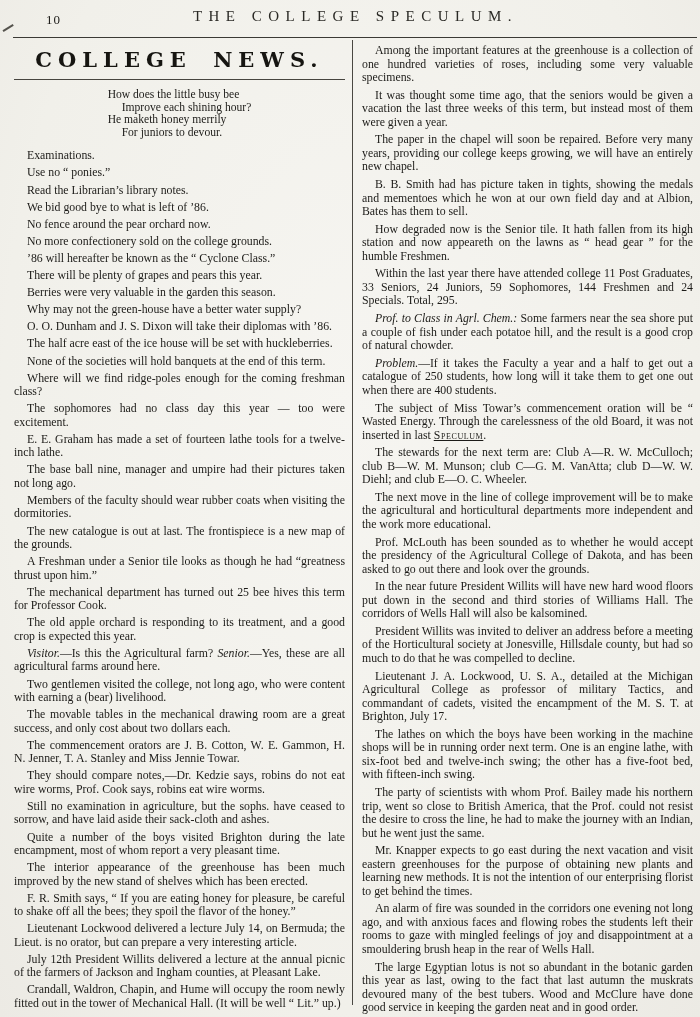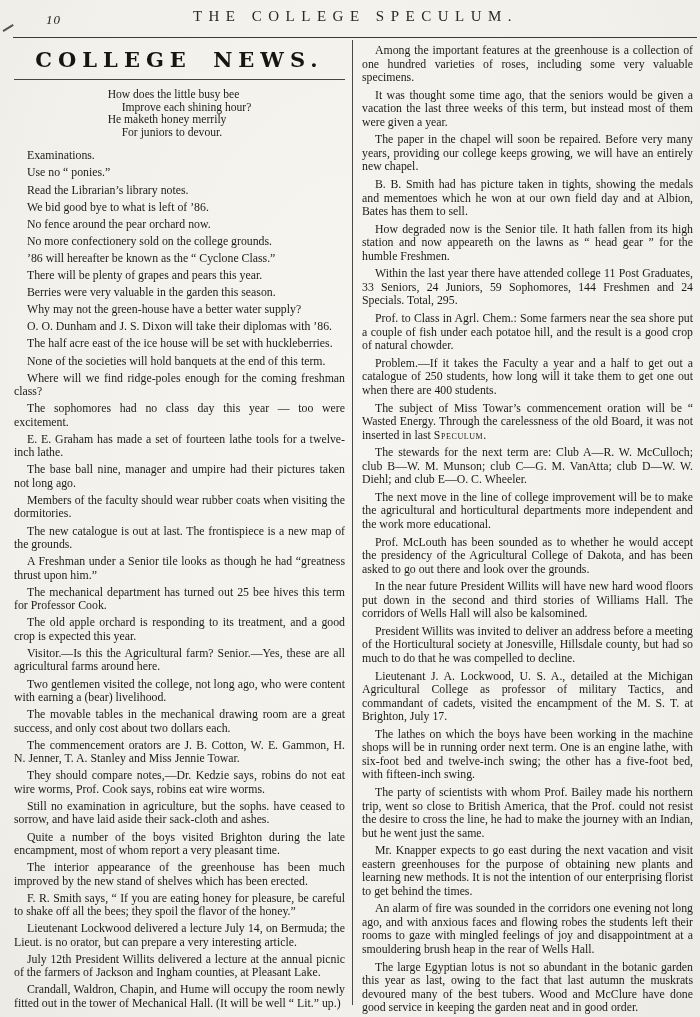--- a/index.html
+++ b/index.html
@@ -12,21 +12,20 @@
     background-image: radial-gradient(ellipse at 50% 40%, #f6f5f1 0%, #f1f0ea 70%, #eceae4 100%);
     color: #1c1b18;
     font-family: "Liberation Serif", serif;
     overflow: hidden;
   }
   .pagenum {
     position: absolute;
     left: 46px; top: 12px;
     font-size: 13px;
     letter-spacing: 1px;
-    font-style: italic;
   }
   .corner-mark {
     position: absolute;
     left: 2px; top: 27px;
     width: 12px; height: 1.5px;
     background: #55534d;
     transform: rotate(-32deg);
   }
   .masthead {
     position: absolute;
@@ -73,22 +72,22 @@
   .poem-line.indent { padding-left: 14px; }
 
   .items p.item {
     margin: 0 0 3.6px 0;
     font-size: 11.8px;
     line-height: 13.5px;
     text-align: justify;
     text-indent: 13px;
   }
   .col.right .items p.item { margin-bottom: 4.2px; }
-  .seg-i  { }
-  .seg-sc { font-variant: small-caps; letter-spacing: 0.6px; }
+  .seg-i  { font-style: italic; }
+  .seg-sc { font-variant: small-caps; letter-spacing: 0.6px; text-decoration: underline; }
 </style>
 </head>
 <body>
 
 <div class="page">
   <span class="corner-mark"></span>
   <span class="pagenum">10</span>
   <div class="masthead">THE COLLEGE SPECULUM.</div>
   <div class="header-rule"></div>
   <div class="col-divider"></div>

